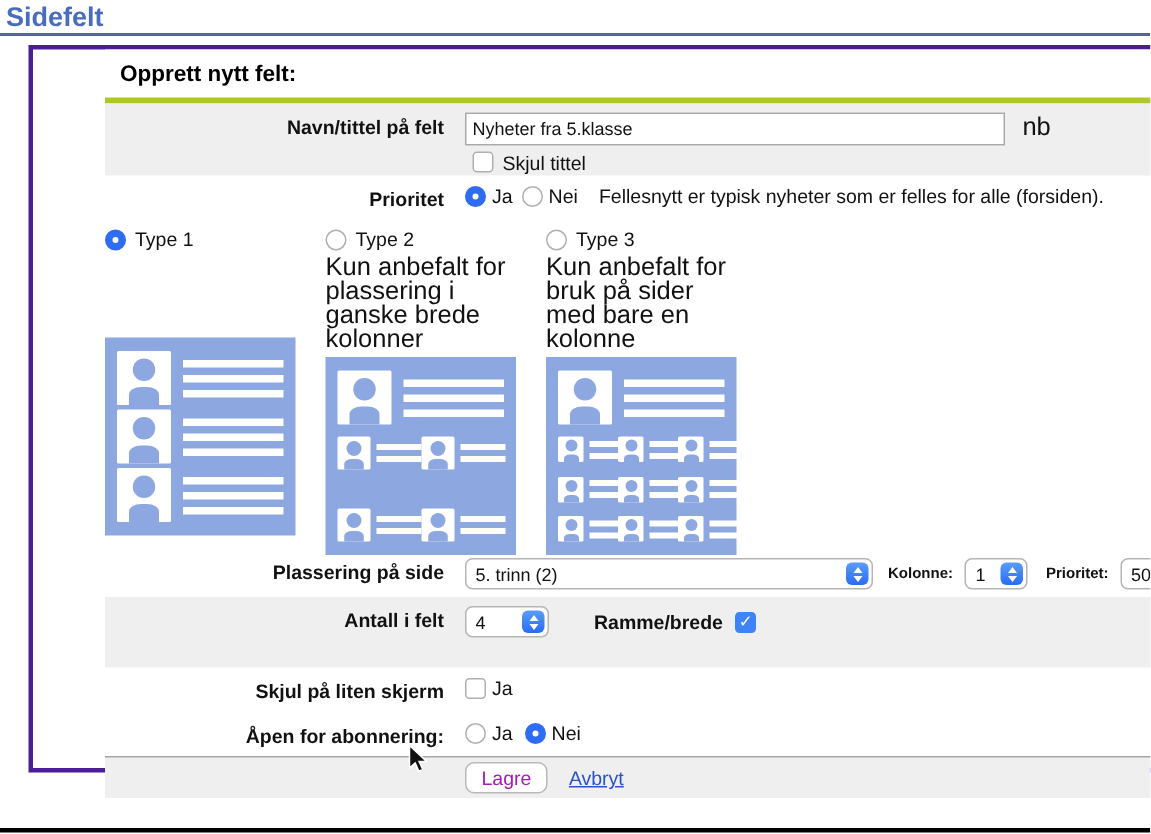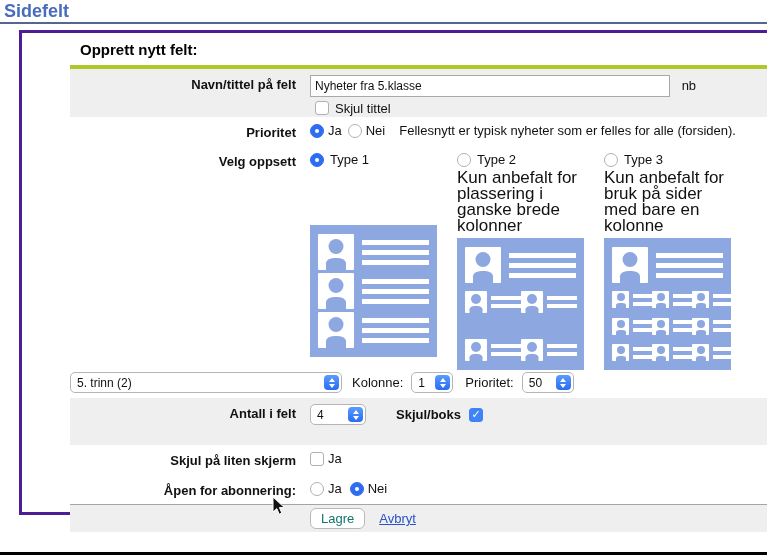--- a/index.html
+++ b/index.html
@@ -15,21 +15,21 @@
   .form-header { height:32px; display:flex; align-items:center; padding-left:10px; font-size:15px; font-weight:bold; color:#000; background:#fff; }
   .green-rule { height:4px; background:#afc827; }
 
   .row { display:flex; width:100%; }
   .row.gray { background:#efefef; }
   .label-cell { width:240px; flex:0 0 240px; text-align:right; padding:8px 14px 0 0; font-weight:bold; font-size:13px; }
   .content-cell { flex:1; padding-top:6px; position:relative; }
 
   .row-name { height:48px; }
   .text-input { width:360px; height:22px; border:1px solid #a9a9a9; background:#fff; font-family:inherit; font-size:12px; padding:0 4px; color:#111; }
-  .lang-tag { margin-left:8px; font-size:13px; }
+  .lang-tag { margin-left:8px; font-size:17px; }
   .sub-line { display:flex; align-items:flex-start; gap:6px; margin-top:4px; }
 
   .row-felles { height:29px; }
   .inline-items { display:flex; align-items:center; gap:4px; }
   .radio { width:14px; height:14px; border-radius:50%; background:#fff; border:1px solid #b0b0b0; display:inline-block; position:relative; flex:0 0 auto; }
   .radio.on { background:#2e6df3; border-color:#2e6df3; }
   .radio.on::after { content:""; position:absolute; left:4px; top:4px; width:4px; height:4px; border-radius:50%; background:#fff; }
   .checkbox { width:14px; height:14px; border-radius:3px; background:#fff; border:1px solid #b0b0b0; display:inline-block; position:relative; flex:0 0 auto; }
   .checkbox.on { background:#3f84f7; border-color:#3f84f7; }
   .checkbox.on::after { content:"✓"; position:absolute; left:1.5px; top:-1px; color:#fff; font-size:11px; font-weight:bold; }
@@ -76,25 +76,25 @@
   .mac-select { display:inline-flex; align-items:center; height:21px; background:#fff; border:1px solid #b5b5b5; border-radius:5px; padding-left:6px; font-size:12px; color:#111; vertical-align:middle; }
   .mac-select .sel-value { flex:1; white-space:nowrap; overflow:hidden; }
   .stepper { width:15px; height:15px; margin:0 2px 0 4px; border-radius:4px; background:linear-gradient(#5a9cfc,#2a6cf4); display:flex; flex-direction:column; align-items:center; justify-content:center; gap:2px; flex:0 0 auto; }
   .chev-up { width:0; height:0; border-left:3px solid transparent; border-right:3px solid transparent; border-bottom:4px solid #fff; }
   .chev-down { width:0; height:0; border-left:3px solid transparent; border-right:3px solid transparent; border-top:4px solid #fff; }
 
   .sel-wide { width:272px; }
   .sel-tiny { width:42px; }
   .sel-small { width:52px; }
   .sel-antall { width:56px; }
-  .inline-label { font-size:13px; margin:0 4px 0 8px; }
+  .inline-label { font-size:10px; margin:0 4px 0 8px;font-weight:bold; }
   .inline-label.first { margin-left:6px; }
   .bold { font-weight:bold; }
 
-  .save-button { font-family:inherit; font-size:13px; color:#0f766e; background:#fff; border:1px solid #b9b9b9; border-radius:6px; padding:2px 10px; height:21px; }
+  .save-button { font-family:inherit; font-size:13px; color:#a21caf; background:#fff; border:1px solid #b9b9b9; border-radius:6px; padding:2px 10px; height:21px; }
   .cancel-link { color:#2a52c9; text-decoration:underline; margin-left:10px; font-size:13px; }
 
   .cursor { position:absolute; left:272px; top:496px; width:15px; height:20px; z-index:10; pointer-events:none; }
   .bottom-rule { position:absolute; left:0; top:552px; width:767px; height:3px; background:#000; }
 </style>
 </head>
 <body>
 
 <div class="page">
   <div class="page-title">Sidefelt</div>
@@ -123,21 +123,20 @@
           <span class="radio on"></span>
             <span>Ja</span>
           <span class="radio" style="margin-left:2px;"></span>
             <span>Nei</span>
           <span class="desc-text">Fellesnytt er typisk nyheter som er felles for alle (forsiden).</span>
         </div>
       </div>
     </div>
 
     <div class="row row-layout">
-      <div class="label-cell">Velg oppsett</div>
       <div class="content-cell">
         <div class="layout-cols">
           <div class="layout-col">
             <div class="type-head">
               <span class="radio on"></span>
               <span>Type 1</span>
             </div>
             <div class="type-desc empty"></div>
             <div class="preview pv1" id="preview-0">
                 <div class="pv-big">
@@ -303,20 +302,21 @@
                     </span>
                   </div>
                 </div>
               </div>
           </div>
         </div>
       </div>
     </div>
 
     <div class="row row-place">
+      <div class="label-cell">Plassering på side</div>
       <div class="content-cell">
         <div class="inline-items">
           <span class="mac-select sel-wide">
             <span class="sel-value">5. trinn (2)</span>
             <span class="stepper">
                 <span class="chev-up"></span>
                 <span class="chev-down"></span>
               </span>
           </span>
           <span class="inline-label first">Kolonne:</span>
@@ -343,21 +343,21 @@
       <div class="label-cell">Antall i felt</div>
       <div class="content-cell">
         <div class="inline-items">
           <span class="mac-select sel-antall">
             <span class="sel-value">4</span>
             <span class="stepper">
                 <span class="chev-up"></span>
                 <span class="chev-down"></span>
               </span>
           </span>
-          <span class="bold" style="margin-left:26px;">Skjul/boks</span>
+          <span class="bold" style="margin-left:26px;">Ramme/brede</span>
           <span class="checkbox on" style="margin-left:4px;"></span>
         </div>
       </div>
     </div>
 
     <div class="row row-hide">
       <div class="label-cell">Skjul på liten skjerm</div>
       <div class="content-cell">
         <div class="inline-items">
           <span class="checkbox"></span>

